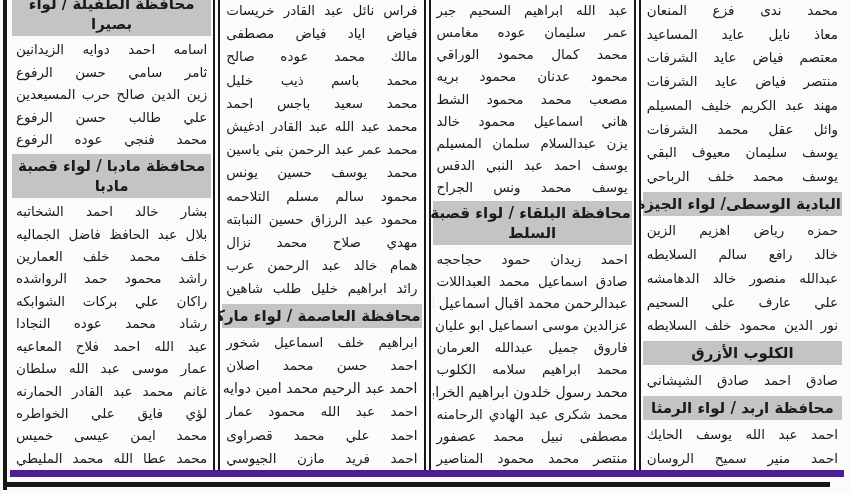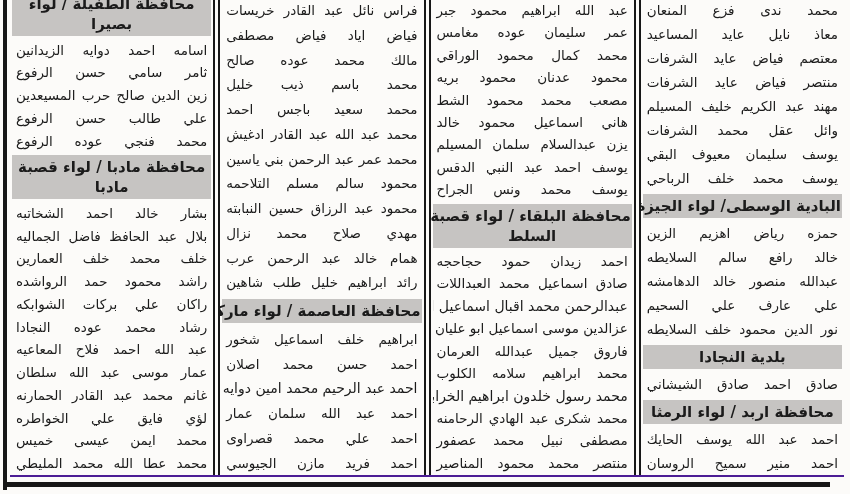--- a/index.html
+++ b/index.html
@@ -12,21 +12,21 @@
     font-family:"DejaVu Sans",sans-serif;
     color:#1b1b1b;
   }
   .left-border{
     position:absolute;left:3px;top:0;width:4px;height:490px;
     background:#171717;
   }
   .columns{
     position:absolute;left:10px;top:0;width:834px;height:477px;
     display:flex;
-    border-bottom:2px solid #4c1d95;
+    border-bottom:7px solid #4c1d95;
     box-sizing:border-box;
   }
   .column{
     flex:1 1 0;
     display:flex;
     flex-direction:column;
     justify-content:space-between;
     padding:2px 2px 3px 2px;
     overflow:hidden;
     min-width:0;
@@ -104,38 +104,39 @@
       </div>
       <div class="separator"></div>
       <div class="column">
         <div class="name-entry">فراس نائل عبد القادر خريسات</div>
         <div class="name-entry">فياض اياد فياض مصطفى</div>
         <div class="name-entry">مالك محمد عوده صالح</div>
         <div class="name-entry">محمد باسم ذيب خليل</div>
         <div class="name-entry">محمد سعيد باجس احمد</div>
         <div class="name-entry">محمد عبد الله عبد القادر ادغيش</div>
         <div class="name-entry">محمد عمر عبد الرحمن بني ياسين</div>
+        <div class="name-entry">محمد يوسف حسين يونس</div>
         <div class="name-entry">محمود سالم مسلم التلاحمه</div>
         <div class="name-entry">محمود عبد الرزاق حسين النبابته</div>
         <div class="name-entry">مهدي صلاح محمد نزال</div>
         <div class="name-entry">همام خالد عبد الرحمن عرب</div>
         <div class="name-entry">رائد ابراهيم خليل طلب شاهين</div>
         <div class="district-header">
           <div class="hline">محافظة العاصمة / لواء ماركا</div>
         </div>
         <div class="name-entry">ابراهيم خلف اسماعيل شخور</div>
         <div class="name-entry">احمد حسن محمد اصلان</div>
         <div class="name-entry long">احمد عبد الرحيم محمد امين دوايه</div>
-        <div class="name-entry">احمد عبد الله سلمان عمار</div>
+        <div class="name-entry">احمد عبد الله محمود عمار</div>
         <div class="name-entry">احمد علي محمد قصراوى</div>
         <div class="name-entry">احمد فريد مازن الجيوسي</div>
       </div>
       <div class="separator"></div>
       <div class="column">
-        <div class="name-entry">عبد الله ابراهيم محمود جبر</div>
+        <div class="name-entry">عبد الله ابراهيم السحيم جبر</div>
         <div class="name-entry">عمر سليمان عوده مغامس</div>
         <div class="name-entry">محمد كمال محمود الوراقي</div>
         <div class="name-entry">محمود عدنان محمود بريه</div>
         <div class="name-entry">مصعب محمد محمود الشط</div>
         <div class="name-entry">هاني اسماعيل محمود خالد</div>
         <div class="name-entry">يزن عبدالسلام سلمان المسيلم</div>
         <div class="name-entry">يوسف احمد عبد النبي الدقس</div>
         <div class="name-entry">يوسف محمد ونس الجراح</div>
         <div class="district-header">
           <div class="hline">محافظة البلقاء / لواء قصبة</div>
@@ -164,21 +165,21 @@
         <div class="name-entry">يوسف محمد خلف الرباحي</div>
         <div class="district-header">
           <div class="hline">البادية الوسطى/ لواء الجيزة</div>
         </div>
         <div class="name-entry">حمزه رياض اهزيم الزين</div>
         <div class="name-entry">خالد رافع سالم السلايطه</div>
         <div class="name-entry">عبدالله منصور خالد الدهامشه</div>
         <div class="name-entry">علي عارف علي السحيم</div>
         <div class="name-entry">نور الدين محمود خلف السلايطه</div>
         <div class="district-header">
-          <div class="hline">بلدية النجادا</div>
+          <div class="hline">الكلوب الأزرق</div>
         </div>
         <div class="name-entry">صادق احمد صادق الشيشاني</div>
         <div class="district-header">
           <div class="hline">محافظة اربد / لواء الرمثا</div>
         </div>
         <div class="name-entry">احمد عبد الله يوسف الحايك</div>
         <div class="name-entry">احمد منير سميح الروسان</div>
       </div>
     </div>
   <div class="bottom-rule"></div>

